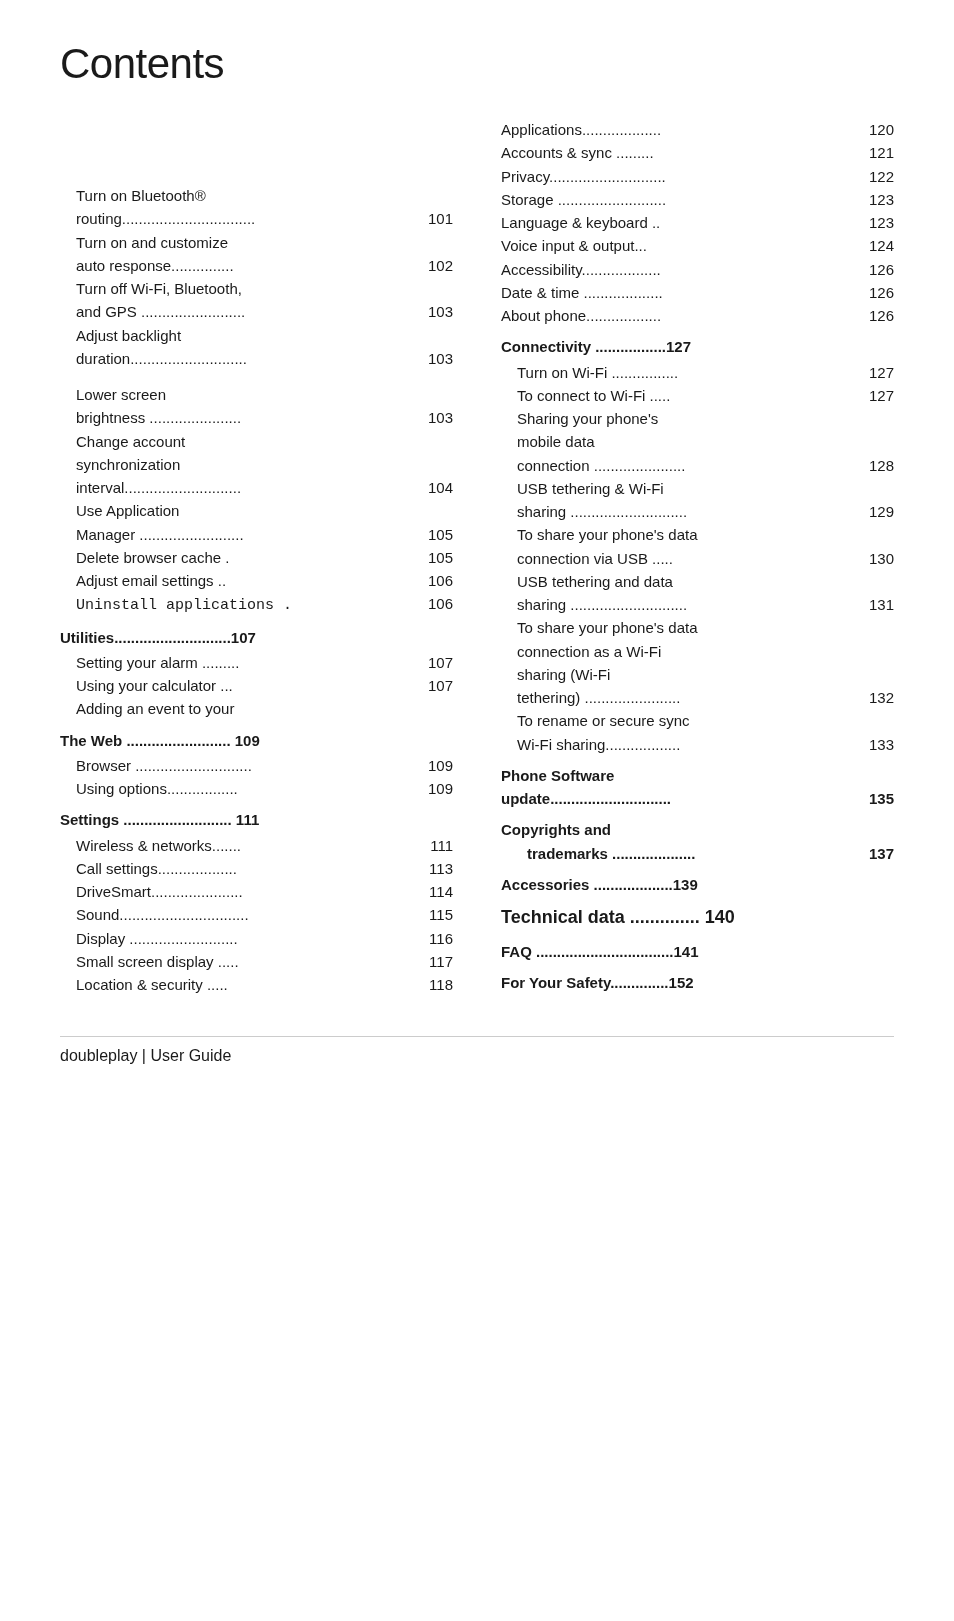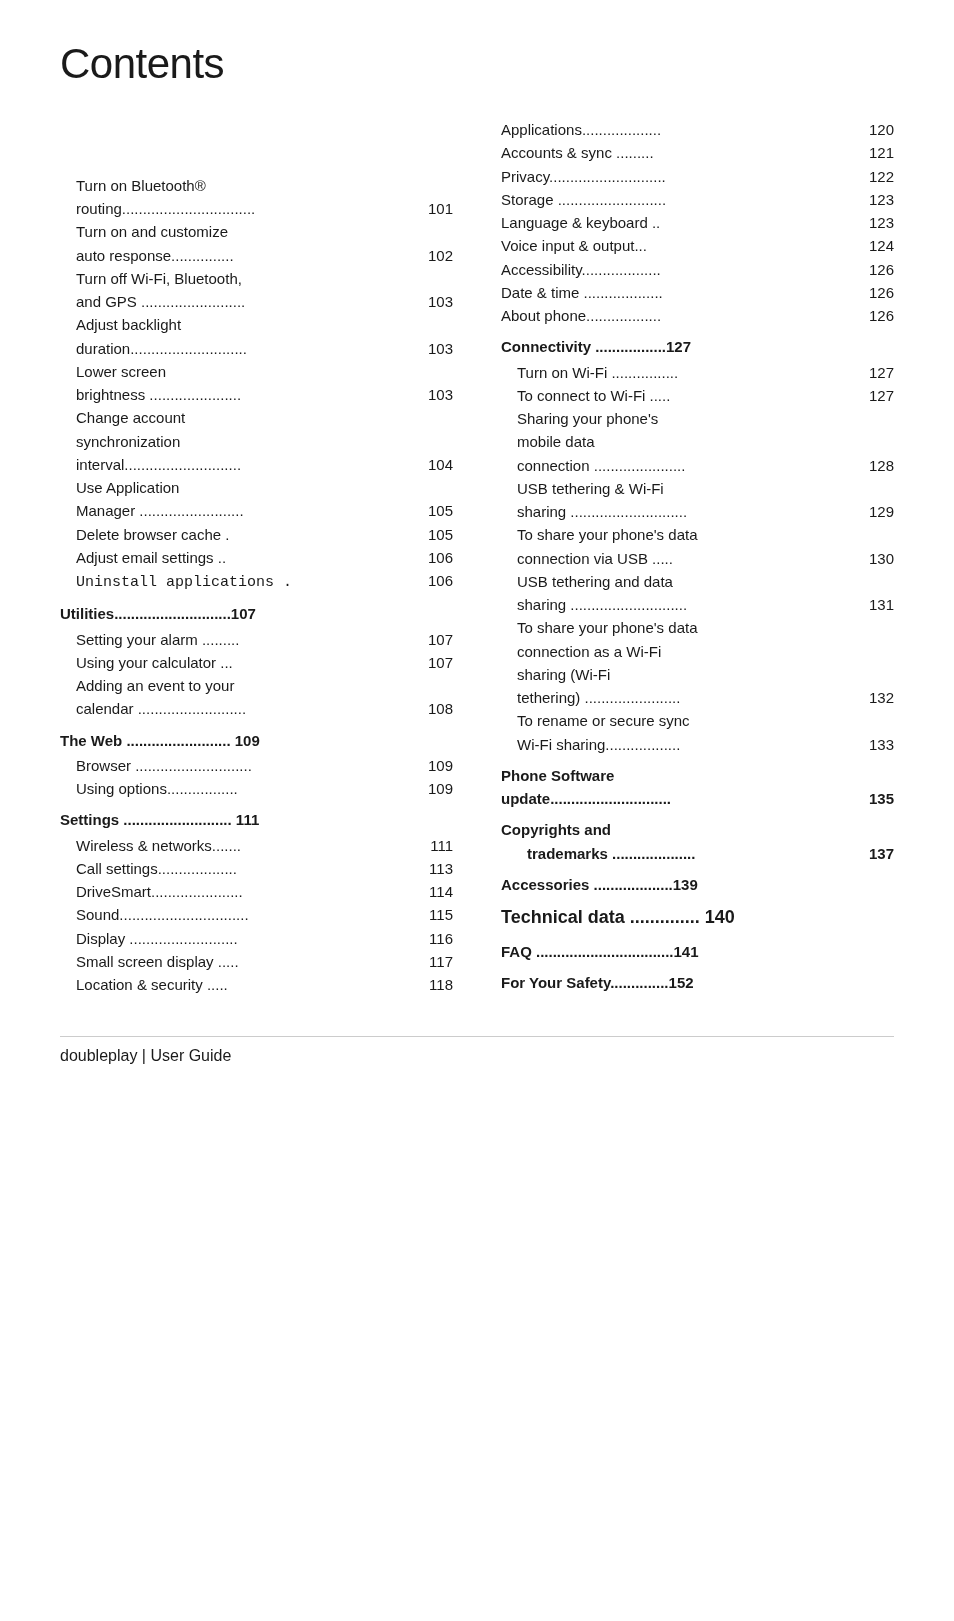--- a/index.html
+++ b/index.html
@@ -99,21 +99,21 @@
         </div>
         <div style="padding-left: 16px; display: flex; justify-content: space-between; align-items: baseline;">
           <span style="flex: 1 1 0%;">Adjust backlight</span>
           <span style="text-align: right; min-width: 28px;"></span>
         </div>
         <div style="padding-left: 16px; display: flex; justify-content: space-between; align-items: baseline;">
           <span style="flex: 1 1 0%;">duration............................</span>
           <span style="text-align: right; min-width: 28px;">103</span>
         </div>
         <div style="padding-left: 16px; display: flex; justify-content: space-between; align-items: baseline;">
-          <span style="flex: 1 1 0%;">Lower screen</span>
+          <span style="flex: 1 1 0%; margin-top: 13px;">Lower screen</span>
           <span style="text-align: right; min-width: 28px;"></span>
         </div>
         <div style="padding-left: 16px; display: flex; justify-content: space-between; align-items: baseline;">
           <span style="flex: 1 1 0%;">brightness ......................</span>
           <span style="text-align: right; min-width: 28px;">103</span>
         </div>
         <div style="padding-left: 16px; display: flex; justify-content: space-between; align-items: baseline;">
           <span style="flex: 1 1 0%;">Change account</span>
           <span style="text-align: right; min-width: 28px;"></span>
         </div>
@@ -150,24 +150,20 @@
           <span style="flex: 1 1 0%;">Setting your alarm .........</span>
           <span style="text-align: right; min-width: 28px;">107</span>
         </div>
         <div style="padding-left: 16px; display: flex; justify-content: space-between; align-items: baseline;">
           <span style="flex: 1 1 0%;">Using your calculator ...</span>
           <span style="text-align: right; min-width: 28px;">107</span>
         </div>
         <div style="padding-left: 16px; display: flex; justify-content: space-between; align-items: baseline;">
           <span style="flex: 1 1 0%;">Adding an event to your</span>
           <span style="text-align: right; min-width: 28px;"></span>
-        </div>
-        <div style="padding-left: 16px; display: flex; justify-content: space-between; align-items: baseline;">
-          <span style="flex: 1 1 0%;">calendar ..........................</span>
-          <span style="text-align: right; min-width: 28px;">108</span>
         </div>
         <div style="font-weight: bold; margin-top: 8px; margin-bottom: 2px; font-size: 15px;">The Web ......................... 109</div>
         <div style="padding-left: 16px; display: flex; justify-content: space-between; align-items: baseline;">
           <span style="flex: 1 1 0%;">Browser ............................</span>
           <span style="text-align: right; min-width: 28px;">109</span>
         </div>
         <div style="padding-left: 16px; display: flex; justify-content: space-between; align-items: baseline;">
           <span style="flex: 1 1 0%;">Using options.................</span>
           <span style="text-align: right; min-width: 28px;">109</span>
         </div>

